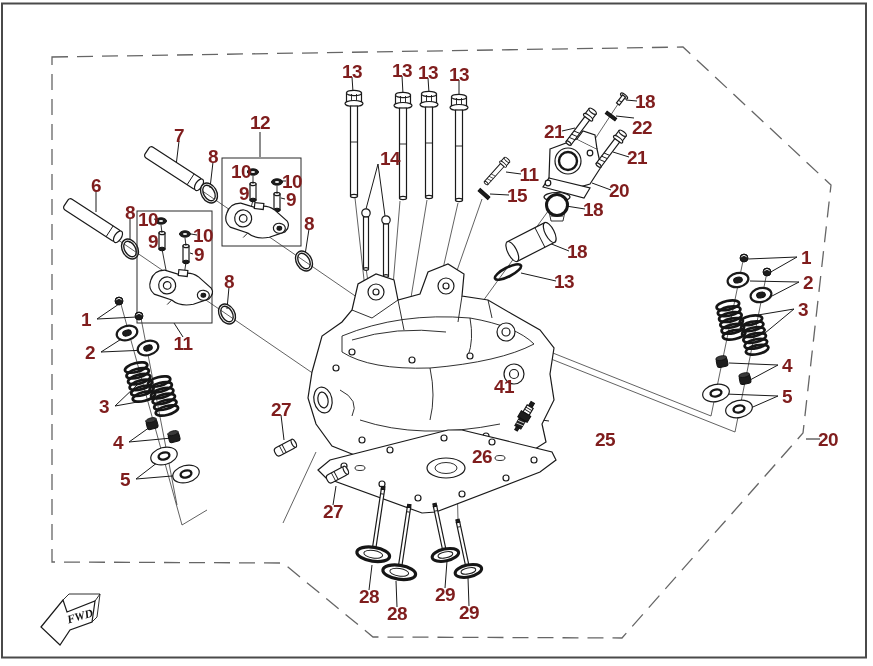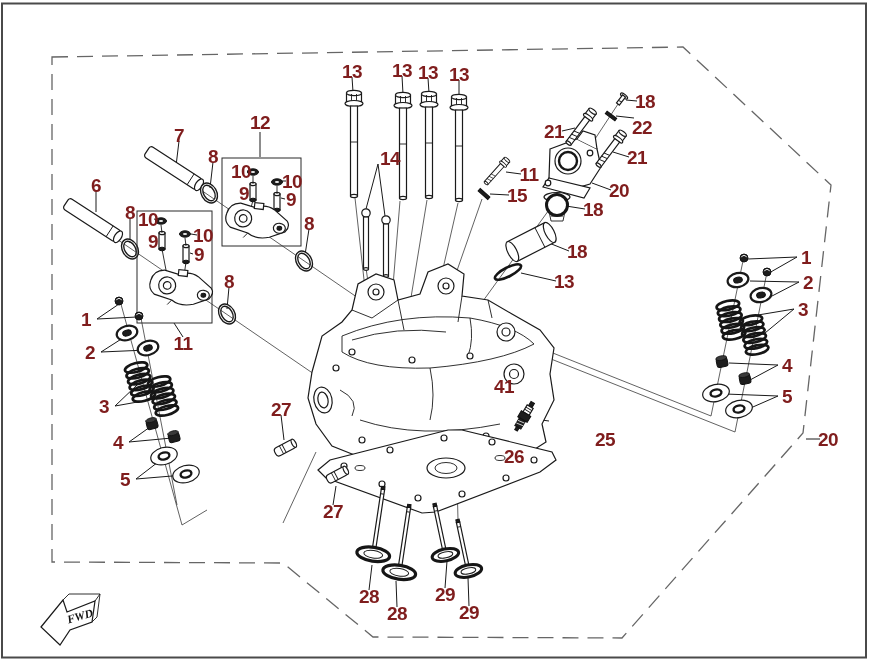--- a/index.html
+++ b/index.html
@@ -422,21 +422,21 @@
       <div class="plabel" style="left: 564px; top: 281px;">13</div>
       <div class="plabel" style="left: 577px; top: 251px;">18</div>
       <div class="plabel" style="left: 593px; top: 209px;">18</div>
       <div class="plabel" style="left: 619px; top: 190px;">20</div>
       <div class="plabel" style="left: 554px; top: 131px;">21</div>
       <div class="plabel" style="left: 637px; top: 157px;">21</div>
       <div class="plabel" style="left: 642px; top: 118px; margin-top: 9px;">22</div>
       <div class="plabel" style="left: 645px; top: 101px;">18</div>
       <div class="plabel" style="left: 504px; top: 386px;">41</div>
       <div class="plabel" style="left: 557px; top: 439px; margin-left: 48px;">25</div>
-      <div class="plabel" style="left: 482px; top: 456px; margin-left: 32px;">26</div>
+      <div class="plabel" style="left: 482px; top: 456px;">26</div>
       <div class="plabel" style="left: 281px; top: 409px;">27</div>
       <div class="plabel" style="left: 333px; top: 511px;">27</div>
       <div class="plabel" style="left: 369px; top: 596px;">28</div>
       <div class="plabel" style="left: 397px; top: 613px;">28</div>
       <div class="plabel" style="left: 445px; top: 594px;">29</div>
       <div class="plabel" style="left: 469px; top: 612px;">29</div>
       <div class="plabel" style="left: 806px; top: 257px;">1</div>
       <div class="plabel" style="left: 808px; top: 282px;">2</div>
       <div class="plabel" style="left: 803px; top: 309px;">3</div>
       <div class="plabel" style="left: 787px; top: 365px;">4</div>

